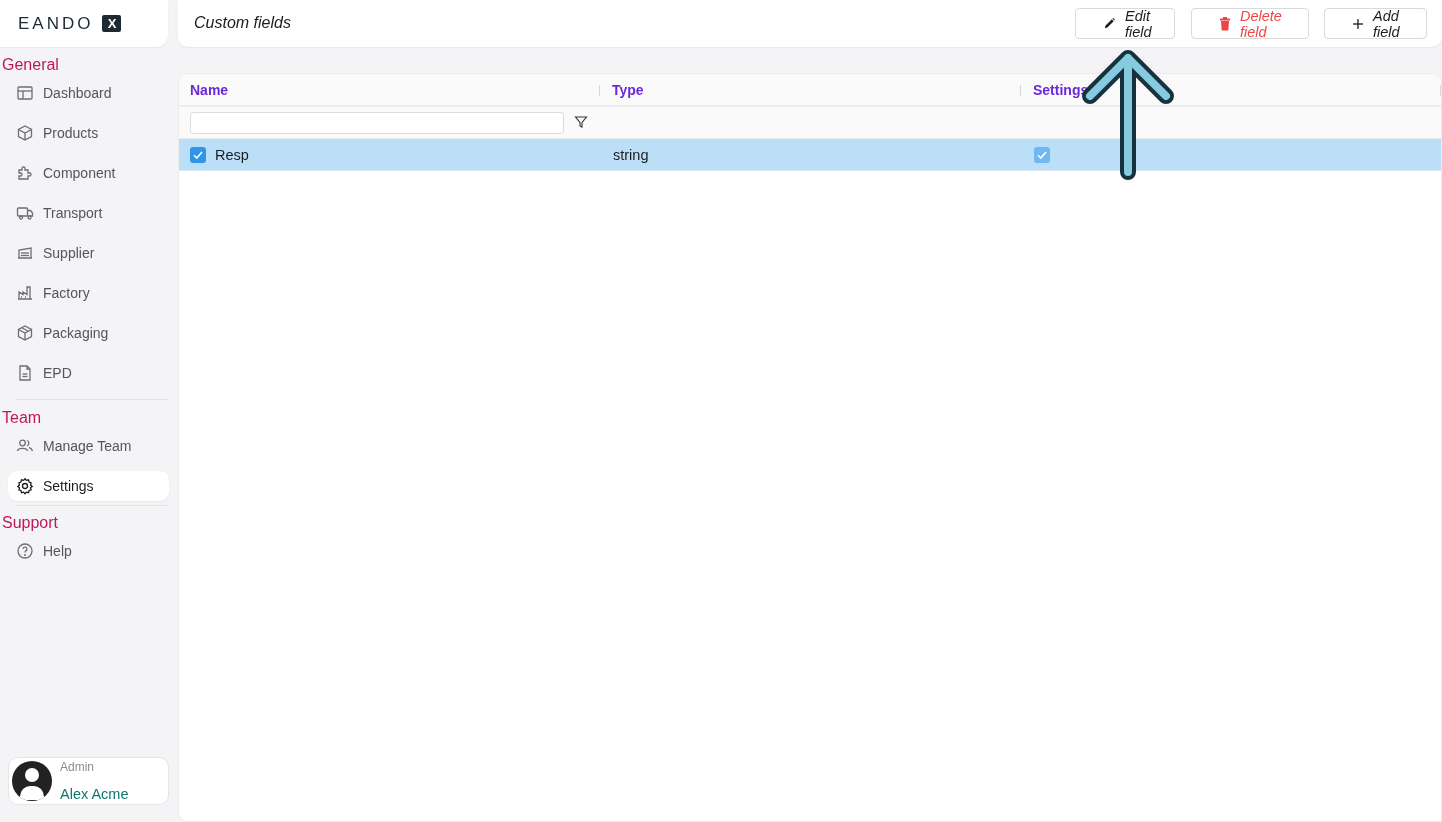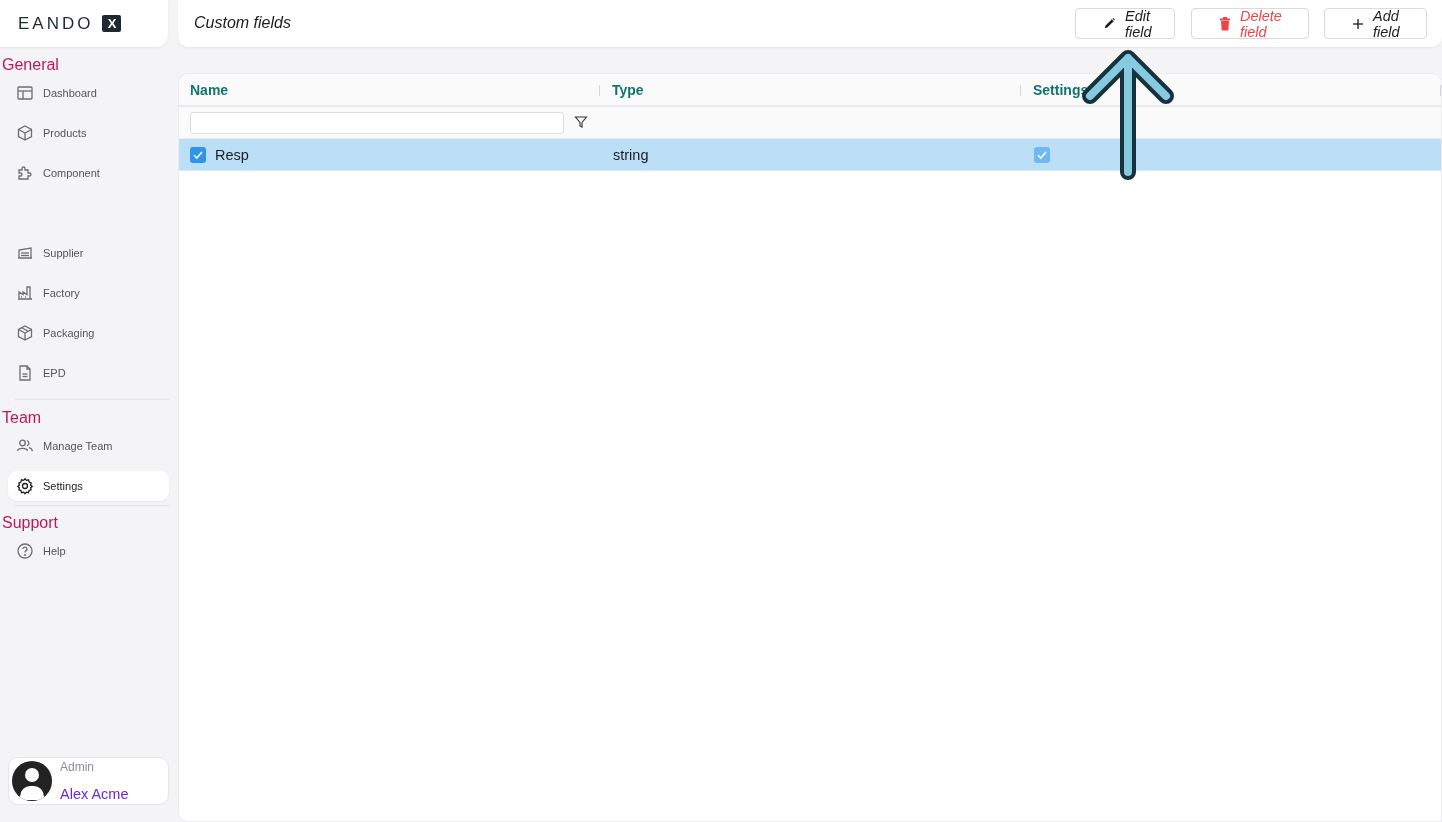--- a/index.html
+++ b/index.html
@@ -20,37 +20,37 @@
   }
   .logo-text { font-size: 17px; letter-spacing: 3px; color: #1e2a33; font-weight: 400; }
   .logo-x {
     display: inline-flex; width: 19px; height: 17px; background: #1e2a33; color: #fff;
     align-items: center; justify-content: center; font-size: 13px; font-weight: 700; margin-left: 1px; border-radius: 2px;
   }
   .section-label { position: absolute; left: 2px; font-size: 16px; color: #be185d; }
   .nav-item {
     position: absolute; left: 8px; width: 161px; height: 30px;
     display: flex; align-items: center; padding-left: 8px; border-radius: 9px;
-    font-size: 11px; color: #55555a; cursor: pointer;
+    font-size: 14px; color: #55555a; cursor: pointer;
   }
   .nav-item .icon { width: 18px; height: 18px; margin-right: 9px; display: inline-flex; align-items: center; justify-content: center; }
   .nav-item .icon svg { width: 18px; height: 18px; stroke: #6e6e73; fill: none; stroke-width: 1.3; }
   .nav-item.active { background: #fff; color: #1d1d1f; box-shadow: 0 1px 2px rgba(0,0,0,0.06); }
   .nav-item.active .icon svg { stroke: #1d1d1f; }
   .divider { position: absolute; left: 15px; width: 154px; height: 1px; background: #e3e3e6; }
   .user-card {
     position: absolute; left: 8px; top: 757px; width: 161px; height: 48px;
     background: #fff; border-radius: 10px; border: 1px solid #e6e6e9;
     display: flex; align-items: center; padding-left: 3px;
   }
   .avatar { width: 40px; height: 40px; border-radius: 50%; background: #222; position: relative; overflow: hidden; margin-right: 8px; }
   .avatar .head { position: absolute; left: 13px; top: 7px; width: 14px; height: 14px; border-radius: 50%; background: #fff; }
   .avatar .body { position: absolute; left: 8px; top: 25px; width: 24px; height: 14px; border-radius: 12px 12px 4px 4px; background: #fff; }
   .user-role { font-size: 12px; color: #8e8e93; }
-  .user-name { font-size: 14.5px; color: #6d28d9; margin-top: 12px; }
+  .user-name { font-size: 14.5px; color: #0f766e; margin-top: 12px; }
 
   
   .header {
     position: absolute; left: 178px; top: 0; width: 1264px; height: 47px;
     background: #fff; border-radius: 0 0 10px 10px;
     box-shadow: 0 1px 2px rgba(0,0,0,0.06);
     font-style: italic;
   }
   .page-title { position: absolute; left: 16px; top: 14px; font-size: 16px; color: #1d1d1f; }
   .btn {
@@ -61,21 +61,21 @@
   .btn-edit { left: 897px; width: 100px; }
   .btn-delete { left: 1013px; width: 118px; color: #ef4444; }
   .btn-add { left: 1146px; width: 103px; }
 
   
   .table {
     position: absolute; left: 178px; top: 73px; width: 1264px; height: 749px;
     background: #fff; border-radius: 10px 10px 0 10px; border: 1px solid #ececef; overflow: hidden;
   }
   .thead { position: absolute; left: 0; top: 0; width: 100%; height: 33px; background: #fafafb; border-bottom: 2px solid #ebebef; }
-  .th { position: absolute; top: 8px; font-size: 14px; color: #0f766e; font-weight: 600; }
+  .th { position: absolute; top: 8px; font-size: 14px; color: #6d28d9; font-weight: 600; }
   .col-sep { position: absolute; top: 11px; width: 1px; height: 11px; background: #d6d6db; }
   .filter-row { position: absolute; left: 0; top: 33px; width: 100%; height: 32px; background: #fafafb; border-bottom: 1px solid #ebebef; }
   .filter-input {
     position: absolute; left: 11px; top: 5px; width: 374px; height: 22px;
     border: 1px solid #dcdce0; border-radius: 3px; background: #fff; font-size: 13px; padding: 0 6px;
   }
   .filter-icon { position: absolute; left: 395px; top: 8px; width: 14px; height: 14px; cursor: pointer; }
   .row {
     position: absolute; left: 0; top: 65px; width: 100%; height: 32px;
     background: #bcdff8; border-bottom: 1px solid #d9e9f5; padding-left: 12px;
@@ -121,20 +121,31 @@
       </span>
     <span>Products</span>
   </div>
   <div class="nav-item" style="top:158px">
     <span class="icon">
         <svg viewBox="0 0 18 18">
           <path d="M3 6 H6 V4.5 A1.5 1.5 0 0 1 9 4.5 V6 H12 V9 H13.5 A1.5 1.5 0 0 1 13.5 12 H12 V15 H3 V12 H4.5 A1.5 1.5 0 0 0 4.5 9 H3 Z"></path>
         </svg>
       </span>
     <span>Component</span>
+  </div>
+  <div class="nav-item" style="top:198px">
+    <span class="icon">
+        <svg viewBox="0 0 18 18">
+          <rect x="1.5" y="4" width="10" height="8" rx="1"></rect>
+          <path d="M11.5 6.5 H14.5 L16.5 9 V12 H11.5"></path>
+          <circle cx="5" cy="13.5" r="1.5"></circle>
+          <circle cx="13.5" cy="13.5" r="1.5"></circle>
+        </svg>
+      </span>
+    <span>Transport</span>
   </div>
   <div class="nav-item" style="top:238px">
     <span class="icon">
         <svg viewBox="0 0 18 18">
           <path d="M2 14 H16 M3 14 V6 L15 4 V14"></path>
           <line x1="5" y1="9" x2="13" y2="9"></line>
           <line x1="5" y1="11.5" x2="13" y2="11.5"></line>
         </svg>
       </span>
     <span>Supplier</span>

